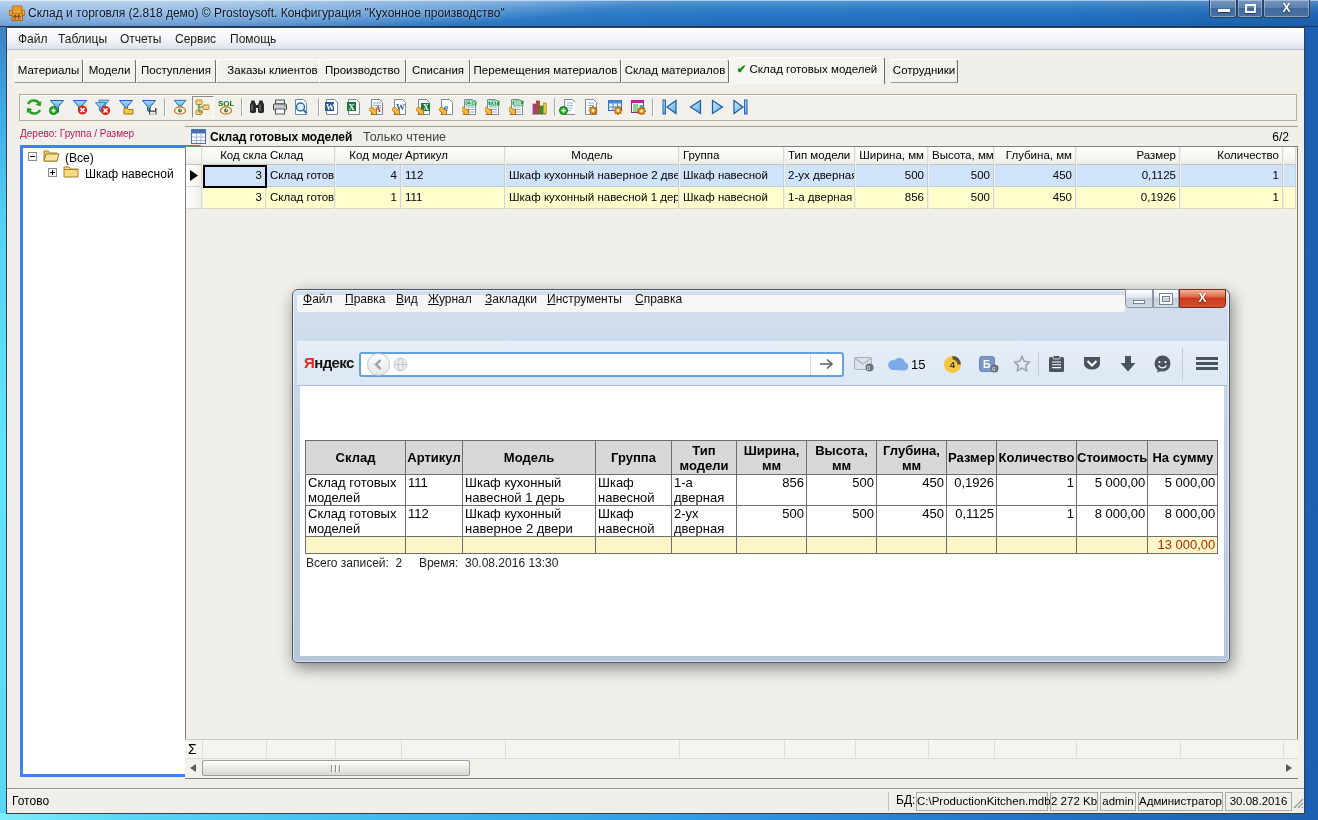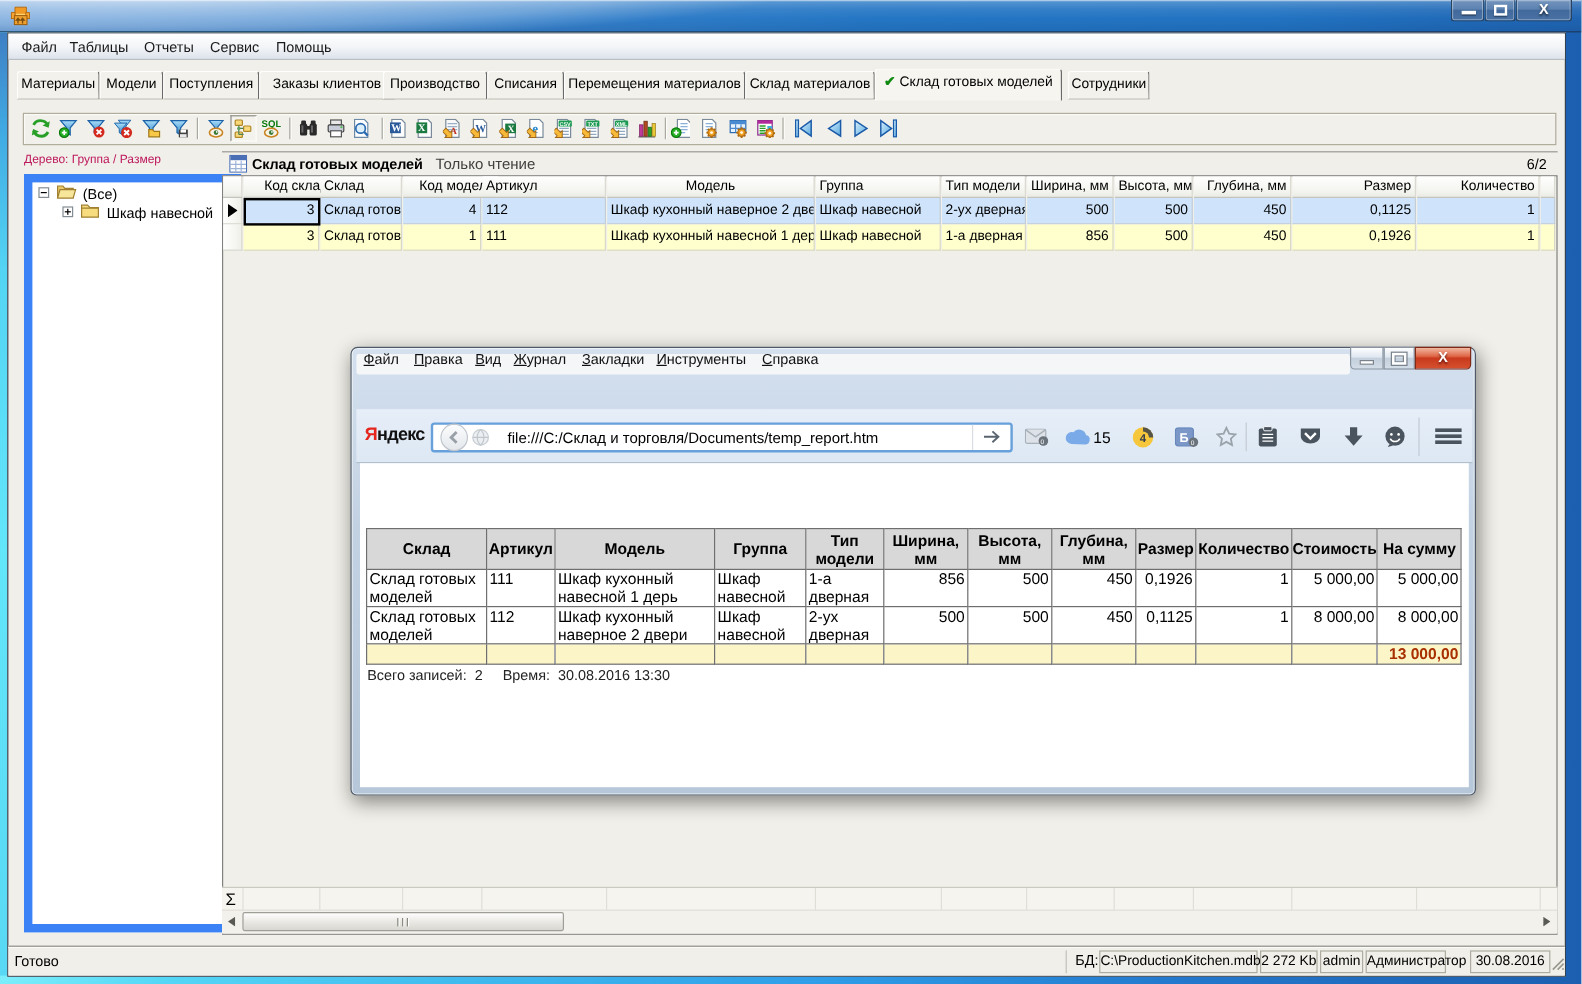--- a/index.html
+++ b/index.html
@@ -10,21 +10,21 @@
 #client{position:absolute;left:6px;top:27px;width:1299px;height:787px;background:#f0efe9;border:1px solid #32404f}
 #menubar{position:absolute;left:0;top:0;width:1297px;height:22px;background:linear-gradient(180deg,#ffffff 0%,#f2f4f7 55%,#dde3ec 100%);border-bottom:1px solid #b9bdc4}
 .mitem{position:absolute;top:4px;font-size:12px;color:#1a1a1a}
 .tab{position:absolute;top:31px;height:24px;background:#f2f1eb;border:1px solid;border-color:#fdfdfb #6a6a6a #9b9b93 #fdfdfb;border-radius:3px 3px 0 0;font-size:11.5px;color:#000;text-align:center;line-height:21px;white-space:nowrap;overflow:hidden}
 .tabact{top:29px;height:27px;background:#f6f5f0;z-index:3;line-height:23px;border-bottom:none}
 #toolbar{position:absolute;left:12px;top:66px;width:1278px;height:27px;background:#f1f0ea;border:1px solid #b1ad9d;box-shadow:inset 1px 1px 0 #fbfaf7}
 .ticon{position:absolute;top:71px;width:16px;height:16px}
 .tsep{position:absolute;top:70px;width:1px;height:18px;background:#a9a9a1;box-shadow:1px 0 0 #fdfdfa}
 #pressbox{position:absolute;left:185px;top:68px;width:22px;height:22px;border:1px solid;border-color:#8d8d85 #fcfcf9 #fcfcf9 #8d8d85;background:#f3f2ec}
 #treelabel{position:absolute;left:13px;top:100px;font-size:10px;color:#be185d}
-#treebox{position:absolute;left:13px;top:117px;width:181px;height:632px;background:#fff;border:7px solid #3b82f6}
+#treebox{position:absolute;left:13px;top:117px;width:181px;height:632px;background:#fff;border:3px solid #3b82f6}
 #gridtitle{position:absolute;left:178px;top:98px;width:1113px;height:20px;border-top:1px solid #9a9a94}
 #gridtitle .t1{position:absolute;left:25px;top:3px;font-size:12px;font-weight:bold;color:#000;letter-spacing:-0.1px}
 #gridtitle .t2{position:absolute;left:178px;top:3px;font-size:12.5px;color:#404040}
 #gridtitle .t3{position:absolute;right:9px;top:3px;font-size:12px;color:#000}
 #gridbox{position:absolute;left:178px;top:118px;width:1113px;height:633px;border:1px solid #808080;background:#f0efe9}
 .hc{position:absolute;top:119px;height:18px;background:linear-gradient(180deg,#ffffff,#f2f2ed 80%,#ebebe5);border-right:1px solid #dadad2;border-bottom:1px solid #c4c4bc;font-size:11.5px;color:#000;line-height:17px;padding:0 3px;white-space:nowrap;overflow:hidden}
 .hc.r{text-align:right}
 .hc.c{text-align:center}
 .mk{position:absolute;left:179px;width:16px;height:22px;background:linear-gradient(90deg,#ffffff,#f0f0ea);border-right:1px solid #dadad2;border-bottom:1px solid #dadad2}
 .r1,.r2{position:absolute;height:22px;font-size:11.5px;color:#000;line-height:21px;padding:0 3px;white-space:nowrap;overflow:hidden;border-right:1px solid #c3cdd6;border-bottom:1px solid #c3cdd6}
@@ -61,20 +61,21 @@
 <div id="win">
   <div id="titlebar">
     <svg class="abs" style="left:8px;top:4px" width="18" height="18" viewBox="0 0 18 18">
         <path d="M4.5 2 H14 V8 H4.5 Z" fill="#f09a26" stroke="#b56a10" stroke-width="0.8"></path>
         <path d="M4.5 7.5 L14 7.5 L13 9.5 L5.5 9.5 Z" fill="#fdd270"></path>
         <rect x="1.5" y="6.5" width="3" height="5" fill="#f8a832" stroke="#b56a10" stroke-width="0.8"></rect>
         <rect x="13.5" y="6.5" width="3" height="5" fill="#f8a832" stroke="#b56a10" stroke-width="0.8"></rect>
         <rect x="4" y="9" width="10.5" height="7.5" fill="#eda030" stroke="#a05f0a" stroke-width="0.9"></rect>
         <path d="M7 15.5 V12 M5.7 12.8 L7 11.2 L8.3 12.8 Z M10.8 15.5 V12 M9.5 12.8 L10.8 11.2 L12.1 12.8 Z" stroke="#7a4e10" stroke-width="1.1" fill="#7a4e10"></path>
       </svg>
+    <div id="titletext">Склад и торговля (2.818 демо) © Prostoysoft. Конфигурация "Кухонное производство"</div>
     <div class="capbtn" style="left:1209px;width:28px;border-radius:0 0 3px 3px">
         <div class="abs" style="left:8px;top:9px;width:12px;height:3px;background:#fff;box-shadow:0 1px 1px rgba(0,0,0,.5)"></div>
       </div>
     <div class="capbtn" style="left:1237px;width:26px;border-radius:0 0 3px 3px">
         <div class="abs" style="left:7px;top:4px;width:11px;height:9px;border:2px solid #fff;box-shadow:0 1px 1px rgba(0,0,0,.4)"></div>
       </div>
     <div class="capbtn" style="left:1263px;width:47px;border-radius:0 0 3px 3px;font-weight:bold;color:#fff;text-align:center;font-size:12px;line-height:16px;text-shadow:0 1px 2px rgba(0,0,0,.6)">X</div>
   </div>
   <div class="abs" style="left:0;top:27px;width:6px;height:786px;background:linear-gradient(180deg,#3f7fc4 0%,#40a8e2 10%,#53d4f4 25%,#62e6fa 55%,#58d8f4 100%)"></div>
   <div id="client">
@@ -412,21 +413,21 @@
           <path d="M0 0 L6 4 L0 8 Z" fill="#5a5a55"></path>
         </svg>
     </div>
     <div id="statusbar"></div>
     <div class="abs" style="left:5px;top:766px;font-size:12px">Готово</div>
     <div class="abs" style="left:881px;top:764px;width:1px;height:19px;background:#c2c1b9"></div>
     <div class="abs" style="left:889px;top:765px;font-size:12px">БД:</div>
     <div class="spanel" style="left:909px;top:764px;width:132px">C:\ProductionKitchen.mdb</div>
     <div class="spanel" style="left:1043px;top:764px;width:48px">2 272 Kb</div>
     <div class="spanel" style="left:1093px;top:764px;width:36px">admin</div>
-    <div class="spanel" style="left:1131px;top:764px;width:67px">Администратор</div>
+    <div class="spanel" style="left:1131px;top:764px;width:85px">Администратор</div>
     <div class="spanel" style="left:1218px;top:764px;width:67px">30.08.2016</div>
     <svg class="abs" style="left:1286px;top:770px" width="11" height="11" viewBox="0 0 11 11">
         <path d="M10 1L1 10M10 5L5 10M10 9l-1 1" stroke="#9a998f" stroke-width="1.4"></path>
       </svg>
   </div>
   <div id="browser">
     <div id="bmenubar"></div>
     <div class="bmitem" style="left:10px"><u>Ф</u>айл</div>
     <div class="bmitem" style="left:52px"><u>П</u>равка</div>
     <div class="bmitem" style="left:103px"><u>В</u>ид</div>
@@ -445,21 +446,20 @@
     <div class="abs" style="left:11px;top:64px;font-size:15px;font-weight:bold;color:#111;letter-spacing:-0.6px"><span style="color:#e5261f">Я</span>ндекс</div>
     <div class="abs" style="left:66px;top:62px;width:485px;height:25px;background:#fff;border:2px solid #67a0da;border-radius:3px"></div>
     <div class="abs" style="left:74px;top:63px;width:23px;height:23px;border-radius:50%;background:linear-gradient(180deg,#fbfcfd,#e4e8ec);border:1px solid #bfc5cc"></div>
     <svg class="abs" style="left:80px;top:69px" width="11" height="11" viewBox="0 0 11 11">
         <path d="M7.5 1 L3 5.5 L7.5 10" fill="none" stroke="#98a0a8" stroke-width="2.4"></path>
       </svg>
     <circle-ph></circle-ph><svg class="abs" style="left:100px;top:67px" width="15" height="15" viewBox="0 0 15 15">
         <circle cx="7.5" cy="7.5" r="6.5" fill="#eceff2" stroke="#c8cdd3"></circle>
         <path d="M1 7.5 H14 M7.5 1 a9 9 0 0 1 0 13 M7.5 1 a9 9 0 0 0 0 13" fill="none" stroke="#c0c6cc" stroke-width="1"></path>
       </svg>
-    <div class="abs" style="left:130px;top:68px;font-size:12.5px;color:#000;white-space:nowrap">file:///C:/Склад и торговля/Documents/temp_report.htm</div>
     <div class="abs" style="left:517px;top:64px;width:1px;height:21px;background:#d8dde4"></div>
     <svg class="abs" style="left:526px;top:68px" width="15" height="12" viewBox="0 0 15 12">
         <path d="M1 6 H12 M8 1.5 L13 6 L8 10.5" fill="none" stroke="#5a646e" stroke-width="1.6"></path>
       </svg>
     <svg class="abs" style="left:561px;top:67px" width="20" height="15" viewBox="0 0 20 15">
         <rect x="0.5" y="0.5" width="17" height="12" rx="1.5" fill="#dde2e8" stroke="#a8b0b8"></rect>
         <path d="M0.5 1 L9 7 L17.5 1" fill="none" stroke="#a8b0b8" stroke-width="1.2"></path>
         <circle cx="15.5" cy="10.5" r="4" fill="#6a737c"></circle>
         <text x="13" y="12.6" font-size="5.5" fill="#fff" font-family="Liberation Sans">0</text>
       </svg>
@@ -568,20 +568,20 @@
               <td></td>
               <td></td>
               <td></td>
               <td></td>
               <td></td>
               <td></td>
               <td></td>
               <td></td>
               <td></td>
               <td></td>
-              <td class="n" style="font-weight:bold;color:#a83000">13 000,00</td>
+              <td class="n" style="font-weight:normal;color:#a83000">13 000,00</td>
             </tr>
       </tbody>
         </table>
       <div id="rfoot">Всего записей:&nbsp;&nbsp;2&nbsp;&nbsp;&nbsp;&nbsp;&nbsp;Время:&nbsp;&nbsp;30.08.2016 13:30</div>
     </div>
   </div>
 </div>
 
 </body></html>

